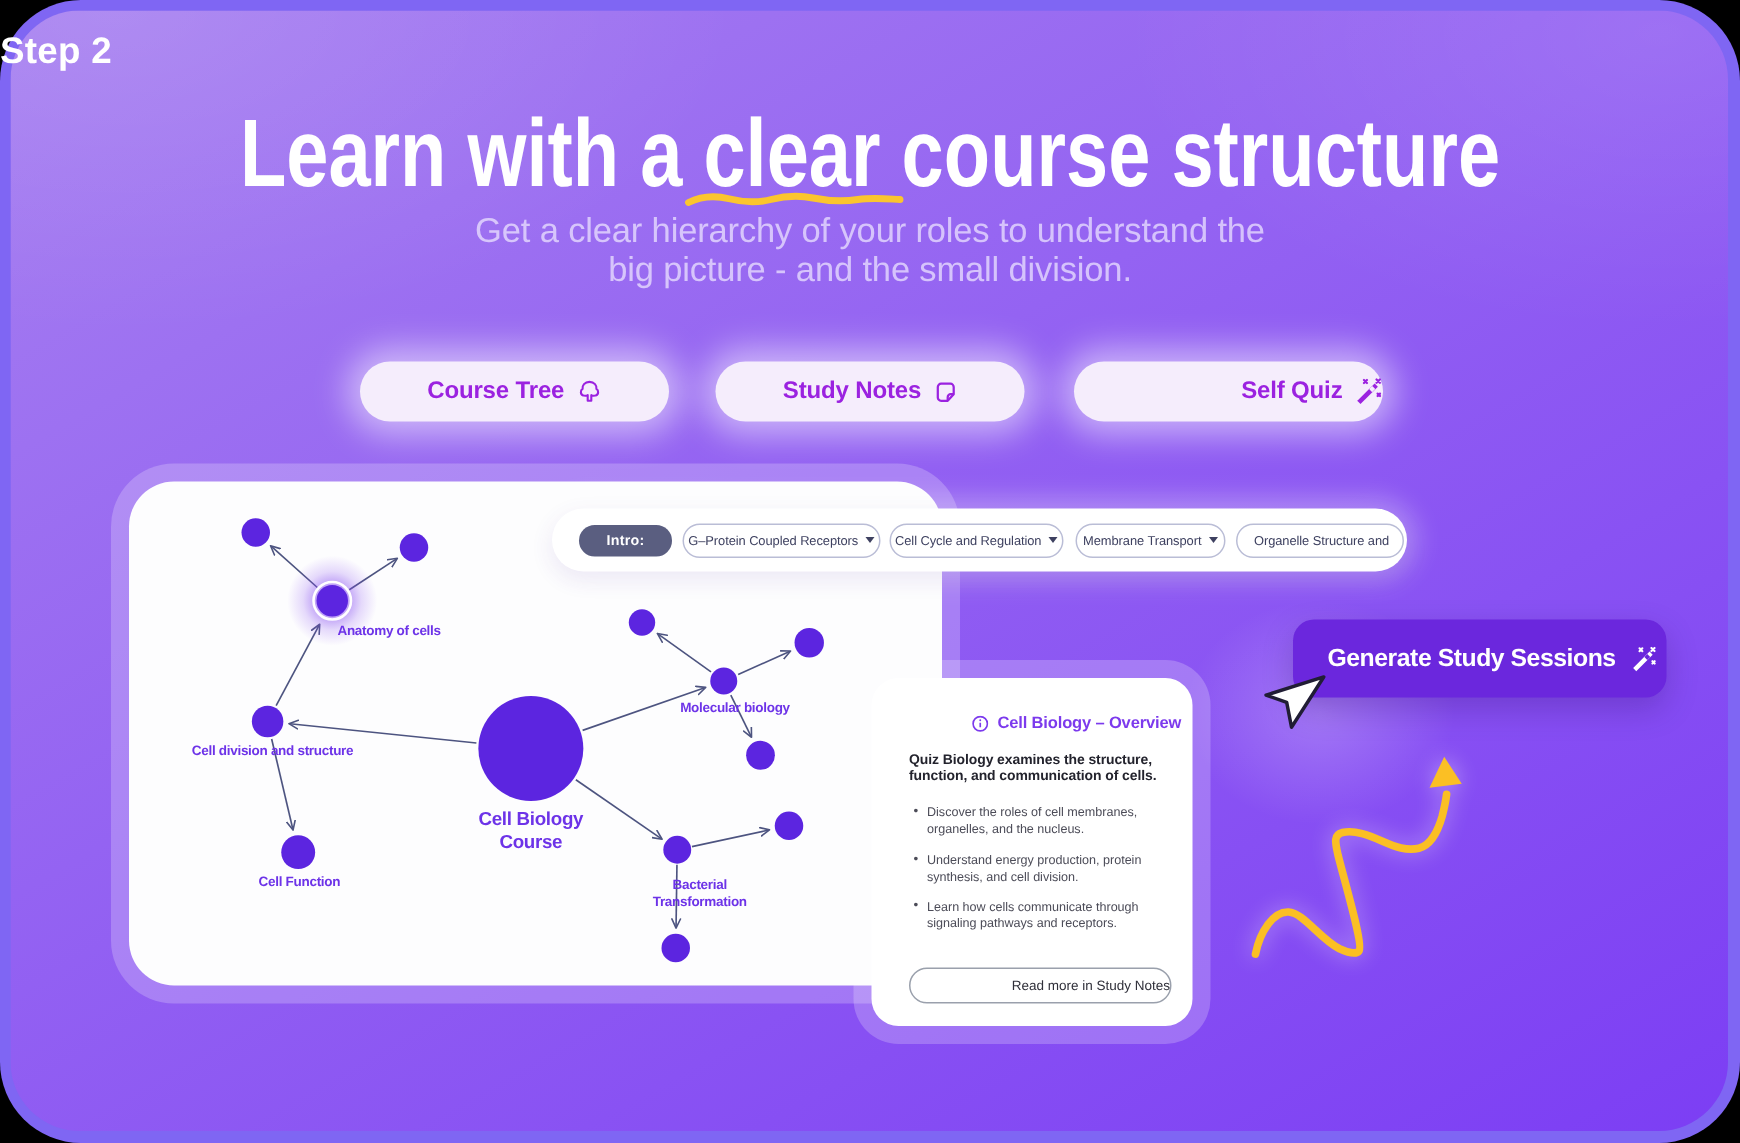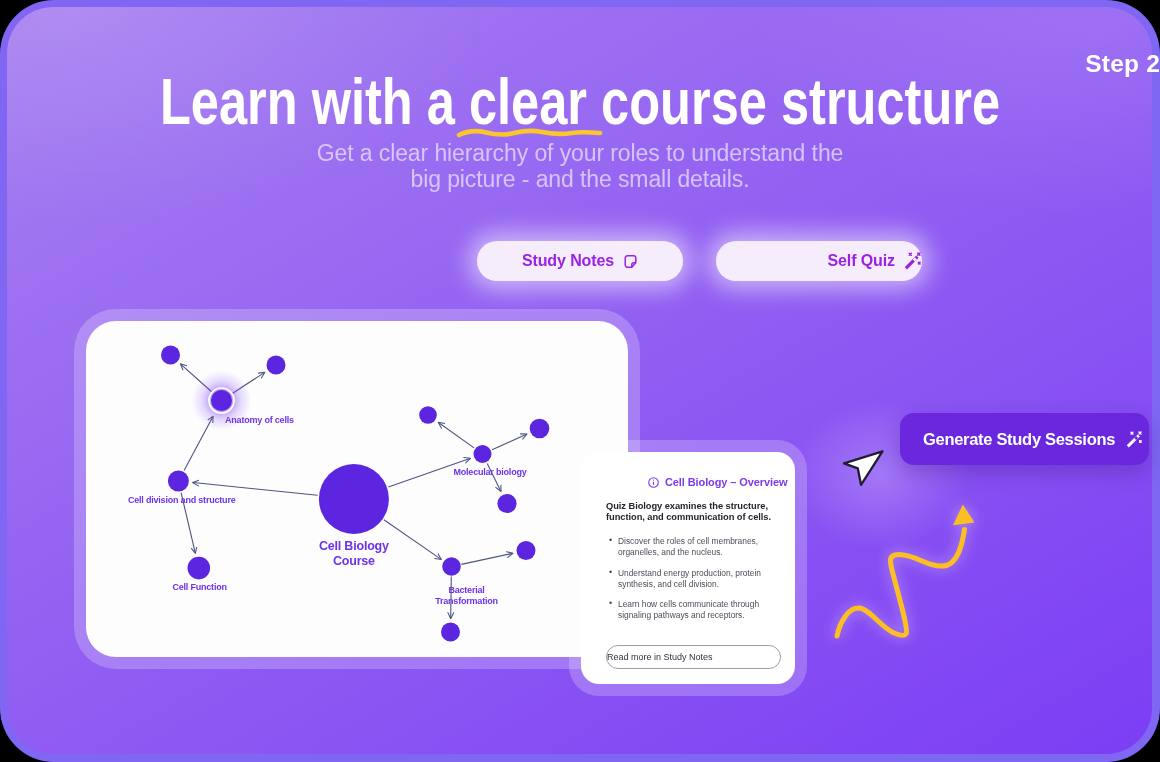--- a/index.html
+++ b/index.html
@@ -5,21 +5,21 @@
   html,body{margin:0;padding:0;background:#000;}
   body{width:1160px;height:762px;font-family:"Liberation Sans",sans-serif;overflow:hidden;}
   .stage{position:relative;width:1160px;height:762px;overflow:hidden;}
   .ring{position:absolute;left:0;top:0;right:0;bottom:0;border-radius:54px;background:#7f66f3;}
   .card{position:absolute;left:7px;top:7px;right:8px;bottom:8px;border-radius:46px;
     background:
       radial-gradient(700px 360px at 6% 0%, rgba(255,255,255,0.11), rgba(255,255,255,0) 60%),
       radial-gradient(600px 330px at 96% 2%, rgba(255,255,255,0.10), rgba(255,255,255,0) 60%),
       linear-gradient(150deg, #a67ff0 0%, #9463f2 42%, #7c3ef4 100%);
   }
-  .step2{position:absolute;left:0;top:50px;width:100%;text-align:right;color:#fff;
+  .step2{position:absolute;left:0;top:21px;width:100%;text-align:left;color:#fff;
     font-size:24.5px;font-weight:700;letter-spacing:0.2px;}
   .h1{position:absolute;left:580px;top:70px;color:#fff;white-space:nowrap;
     font-size:64px;font-weight:700;line-height:64px;letter-spacing:0;
     transform:translateX(-50%) scaleX(0.79);transform-origin:center top;}
   .sub{position:absolute;left:0;width:100%;text-align:center;color:rgba(238,232,255,0.72);
     font-size:23px;font-weight:400;letter-spacing:-0.1px;}
   .squig{position:absolute;left:456px;top:126px;}
 
   .pillbtn{position:absolute;top:241px;height:40px;border-radius:20px;background:#f5edfc;
     box-shadow:0 0 22px 9px rgba(255,255,255,0.5);
@@ -42,46 +42,51 @@
   .overview{position:absolute;left:581px;top:452px;width:214px;height:232px;border-radius:18px;
     background:#fff;box-shadow:0 0 0 12px rgba(255,255,255,0.22);}
   .ovtitle{position:absolute;left:23px;top:24px;color:#7c3aed;font-size:11px;font-weight:700;
     letter-spacing:-0.1px;display:flex;align-items:center;gap:6px;padding-left:44px;}
   .ovbold{position:absolute;left:25px;top:49px;width:172px;color:#23232d;font-size:9.3px;
     font-weight:700;line-height:11.2px;letter-spacing:-0.05px;}
   .ovli{position:absolute;left:37px;width:160px;color:#4c4c58;font-size:8.4px;line-height:11px;}
   .ovli .dot{position:absolute;left:-9px;top:-1px;font-size:9px;}
   .readbtn{position:absolute;left:25px;top:193px;width:175px;height:24px;border-radius:12px;
     border:1px solid #9aa0ac;box-sizing:border-box;color:#2f2f39;font-size:9px;font-weight:500;
-    text-align:left;line-height:22px;background:#fff;}
+    text-align:right;line-height:22px;background:#fff;}
 
   .genbtn{position:absolute;left:862px;top:413px;width:249px;height:52px;border-radius:14px;
     background:#6b27dd;box-shadow:0 8px 20px rgba(50,15,110,0.26);
     display:flex;align-items:center;justify-content:flex-start;padding-left:23px;box-sizing:border-box;
     gap:11px;white-space:nowrap;
-    color:#fff;font-size:16.5px;font-weight:700;letter-spacing:-0.3px;margin-left:38px;}
+    color:#fff;font-size:16.5px;font-weight:700;letter-spacing:-0.3px;}
 
   svg text{font-family:"Liberation Sans",sans-serif;}
 </style>
 </head>
 <body>
 <div class="stage">
   <div class="ring"></div>
   <div class="card"></div>
 
   <div style="position:absolute;left:790px;top:400px;width:180px;height:150px;border-radius:50%;
     background:radial-gradient(closest-side, rgba(255,255,255,0.22), rgba(255,255,255,0));"></div>
   <div class="step2">Step 2</div>
   <div class="h1">Learn with a clear course structure</div>
   <svg class="squig" width="148" height="14" viewBox="0 0 148 14">
     <path d="M 3,9 C 12,4.5 20,4 30,6.5 C 40,9 48,9.5 58,7 C 68,4.5 76,4 86,6 C 96,8 106,8.5 116,7 C 126,5.5 136,6.6 144,7" fill="none" stroke="#fbc52e" stroke-width="4.6" stroke-linecap="round"></path>
   </svg>
   <div class="sub" style="top:140px;">Get a clear hierarchy of your roles to understand the</div>
-  <div class="sub" style="top:166px;">big picture - and the small details.</div>
-
+  <div class="sub" style="top:166px;">big picture - and the small division.</div>
+
+  <div class="pillbtn" style="left:240px;width:206px;">Course Tree
+    <svg width="16" height="16" viewBox="0 0 16 16" fill="none" stroke="#9b22e0" stroke-width="1.4">
+      <path d="M8 1.6 C11.2 1.6 13 4 12.6 6.3 C14.2 7.2 14.2 10 12.2 10.6 C11.5 10.9 9.8 10.9 9.2 10.4 L9.2 14.2 L6.8 14.2 L6.8 10.4 C6.2 10.9 4.5 10.9 3.8 10.6 C1.8 10 1.8 7.2 3.4 6.3 C3 4 4.8 1.6 8 1.6 Z" stroke-linejoin="round"></path>
+    </svg>
+  </div>
   <div class="pillbtn" style="left:477px;width:206px;">Study Notes
     <svg width="15" height="15" viewBox="0 0 15 15" fill="none" stroke="#9b22e0" stroke-width="1.5">
       <path d="M2.2 4 C2.2 2.8 3.2 1.8 4.4 1.8 L10.6 1.8 C11.8 1.8 12.8 2.8 12.8 4 L12.8 8.8 L8.8 13.2 L4.4 13.2 C3.2 13.2 2.2 12.2 2.2 11 Z" stroke-linejoin="round"></path>
       <path d="M12.8 8.8 L10.8 8.8 C9.7 8.8 8.8 9.7 8.8 10.8 L8.8 13.2" stroke-linejoin="round"></path>
     </svg>
   </div>
   <div class="pillbtn" style="left:716px;width:206px;justify-content:flex-end;">Self Quiz
     <svg width="18" height="18" viewBox="0 0 18 18" fill="none">
       <path d="M3 15.2 L12.4 5.8" stroke="#9b22e0" stroke-width="3.1" stroke-linecap="square"></path>
       <rect x="9.35" y="5.95" width="2.9" height="2.9" transform="rotate(45 10.8 7.4)" fill="#f5edfc"></rect>
@@ -143,20 +148,29 @@
       <text x="406" y="153.5">Molecular biology</text>
       <text x="382.5" y="271.5">Bacterial</text>
       <text x="382.5" y="283">Transformation</text>
     </g>
     <g fill="#6d33e8" font-weight="bold" font-size="12.5px" letter-spacing="-0.2" text-anchor="middle">
       <text x="269.9" y="229.2">Cell Biology</text>
       <text x="269.9" y="244.4">Course</text>
     </g>
   </svg>
 
+  <div class="pillbar">
+    <div style="position:absolute;left:0;top:0;width:570px;height:42px;border-radius:21px;overflow:hidden;">
+      <div class="intro">Intro:</div>
+      <div class="fpill" style="left:87px;width:132px;">G–Protein Coupled Receptors <span class="caret"></span></div>
+      <div class="fpill" style="left:225px;width:116px;">Cell Cycle and Regulation <span class="caret"></span></div>
+      <div class="fpill" style="left:349px;width:100px;">Membrane Transport <span class="caret"></span></div>
+      <div class="fpill" style="left:456px;width:112px;justify-content:flex-start;padding-left:11px;">Organelle Structure and</div>
+    </div>
+  </div>
 
   <div class="overview">
     <div class="ovtitle">
       <svg width="11" height="11" viewBox="0 0 12 12" fill="none" stroke="#7c3aed" stroke-width="1.2">
         <circle cx="6" cy="6" r="5.2"></circle>
         <line x1="6" y1="5.2" x2="6" y2="8.6"></line>
         <circle cx="6" cy="3.4" r="0.7" fill="#7c3aed" stroke="none"></circle>
       </svg>
       Cell Biology – Overview</div>
     <div class="ovbold">Quiz Biology examines the structure, function, and communication of cells.</div>

